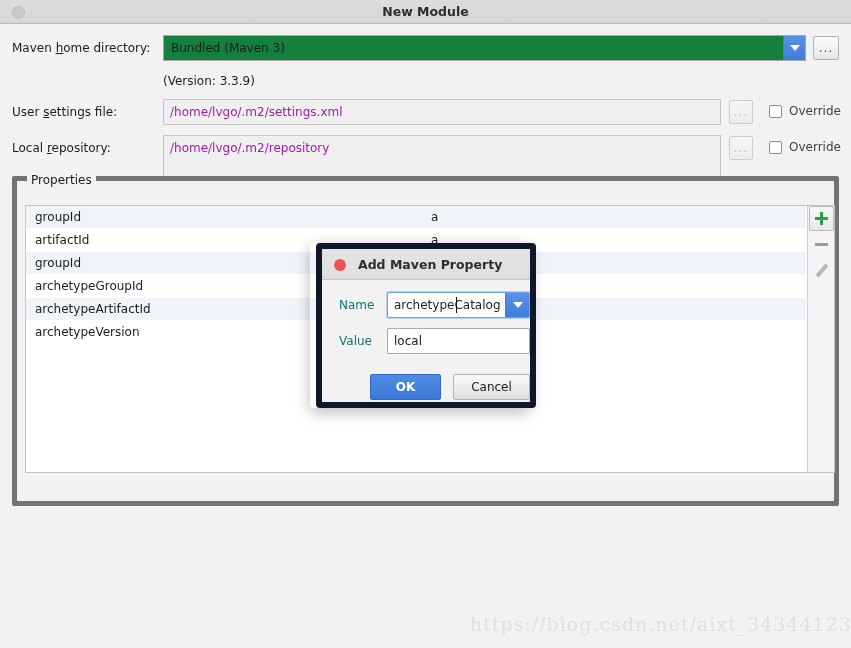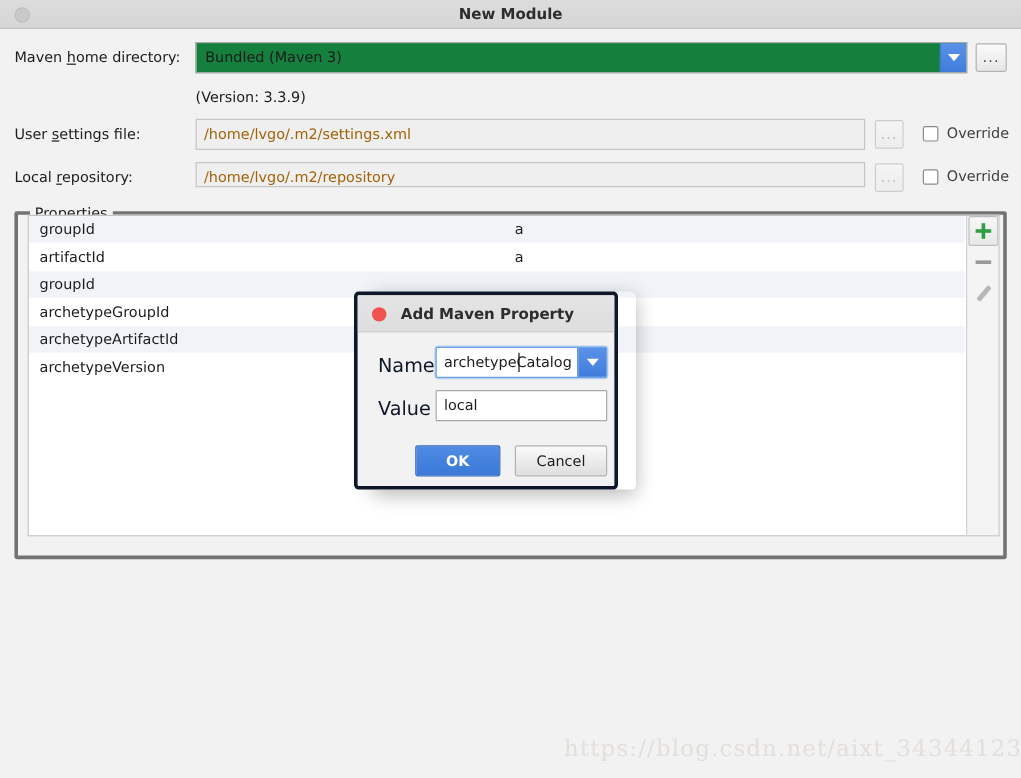--- a/index.html
+++ b/index.html
@@ -39,21 +39,21 @@
   .mn { text-decoration: underline; }
 
   .textfield {
     position: absolute; background: #ffffff;
     border: 1px solid #b5b5b5;
     font-size: 12px; color: #1c1c1c;
     line-height: 24px; padding: 0 6px;
     white-space: nowrap; overflow: hidden;
   }
   .textfield.disabled {
-    background: #efefef; color: #a16207; border: 1px solid #c6c6c6;
+    background: #efefef; color: #a21caf; border: 1px solid #c6c6c6;
   }
 
   .combo-wrap {
     position: absolute; background: #15803d;
     border: 1px solid #a9a9a9;
   }
   .combo-text {
     position: absolute; left: 0; top: 0; right: 22px; bottom: 0;
     line-height: 24px; padding-left: 7px;
     font-size: 12px; color: #1c1c1c; white-space: nowrap; overflow: hidden;
@@ -87,30 +87,30 @@
   .checkbox-box {
     width: 13px; height: 13px; background: #ffffff;
     border: 1px solid #8c8c8c; border-radius: 2px;
   }
   .checkbox-label { margin-left: 7px; font-size: 12px; color: #404040; }
 
   .hint-text { position: absolute; font-size: 12px; color: #1c1c1c; }
 
   
   .groupbox {
-    position: absolute; left: 12px; top: 176px; width: 827px; height: 290px;
-    border: 3px solid #737373; border-radius: 2px; text-decoration: underline;
+    position: absolute; left: 12px; top: 176px; width: 827px; height: 330px;
+    border: 5px solid #737373; border-radius: 2px; text-decoration: underline;
   }
   .groupbox-title {
     position: absolute; left: 10px; top: -8px;
     background: #f2f2f2; padding: 0 4px;
     font-size: 12px; color: #1c1c1c;
   }
   .table-wrap {
-    position: absolute; left: 8px; top: 0; width: 810px; height: 268px;
+    position: absolute; left: 8px; top: 24px; width: 810px; height: 268px;
     background: #ffffff; border: 1px solid #c3c3c3;
     overflow: hidden;
     text-align: center;
   }
   .prop-table { position: absolute; left: 0; top: 0; right: 28px; top: 0; }
   .prop-row {
     position: relative; height: 23px; line-height: 23px;
     border-bottom: 1px solid #ffffff;
   }
   .prop-row.odd  { background: #f0f4f9; }
@@ -153,41 +153,41 @@
     transform: rotate(40deg); border-radius: 1px;
   }
 
   
   .modal-shadow {
     position: absolute; left: 310px; top: 243px; width: 220px; height: 165px;
     box-shadow: 0 4px 16px rgba(0,0,0,0.28);
     border-radius: 4px; pointer-events: none;
   }
   .modal {
-    position: absolute; left: 295px; top: 243px; width: 220px; height: 165px;
-    background: #f2f2f2; border: 3px solid #0f172a; border-radius: 4px;
+    position: absolute; left: 316px; top: 243px; width: 220px; height: 165px;
+    background: #f2f2f2; border: 6px solid #0f172a; border-radius: 4px;
     overflow: hidden;
     padding-left: 44px;
   }
   .modal-titlebar {
     position: absolute; left: 0; top: 0; width: 100%; height: 31px;
     background: linear-gradient(#e4e4e4, #dedede);
     border-bottom: 1px solid #c9c9c9;
   }
   .modal-close-dot {
     position: absolute; left: 12px; top: 10px;
     width: 12px; height: 12px; border-radius: 50%;
     background: #ef5350;
   }
   .modal-title {
     position: absolute; left: 36px; top: 0; height: 31px; line-height: 31px;
     font-size: 12.5px; font-weight: bold; color: #2d2d2d;
   }
   .modal-field-label {
-    position: absolute; font-size: 16px; color: #0f172a;
+    position: absolute; font-size: 12px; color: #0f766e;
   }
   .focus-combo {
     position: absolute; left: 0; top: 0; width: 143px; height: 26px;
     background: #ffffff;
     border: 1px solid #6aa3e8;
     box-shadow: 0 0 0 1px rgba(106,163,232,0.45);
     border-radius: 2px;
   }
   .focus-combo .combo-text {
     right: 24px; line-height: 24px; padding-left: 6px; font-size: 12px;
@@ -271,21 +271,21 @@
     <span>...</span>
   </div>
 
   <div class="checkbox-line" style="left:769px; top:104px;">
     <span class="checkbox-box"></span>
     <span class="checkbox-label">Override</span>
   </div>
 
   <div class="row-label" style="left:12px; top:141px;"><span>Local </span><span class="mn">r</span><span>epository:</span></div>
 
-  <div class="textfield disabled" style="left:163px; top:135px; width:558px; height:21px;">/home/lvgo/.m2/repository</div>
+  <div class="textfield disabled" style="left:163px; top:135px; width:558px; height:42px;">/home/lvgo/.m2/repository</div>
 
   <div class="btn-dots disabled" style="left:729px; top:136px; width:24px; height:24px;">
     <span>...</span>
   </div>
 
   <div class="checkbox-line" style="left:769px; top:140px;">
     <span class="checkbox-box"></span>
     <span class="checkbox-label">Override</span>
   </div>
 

